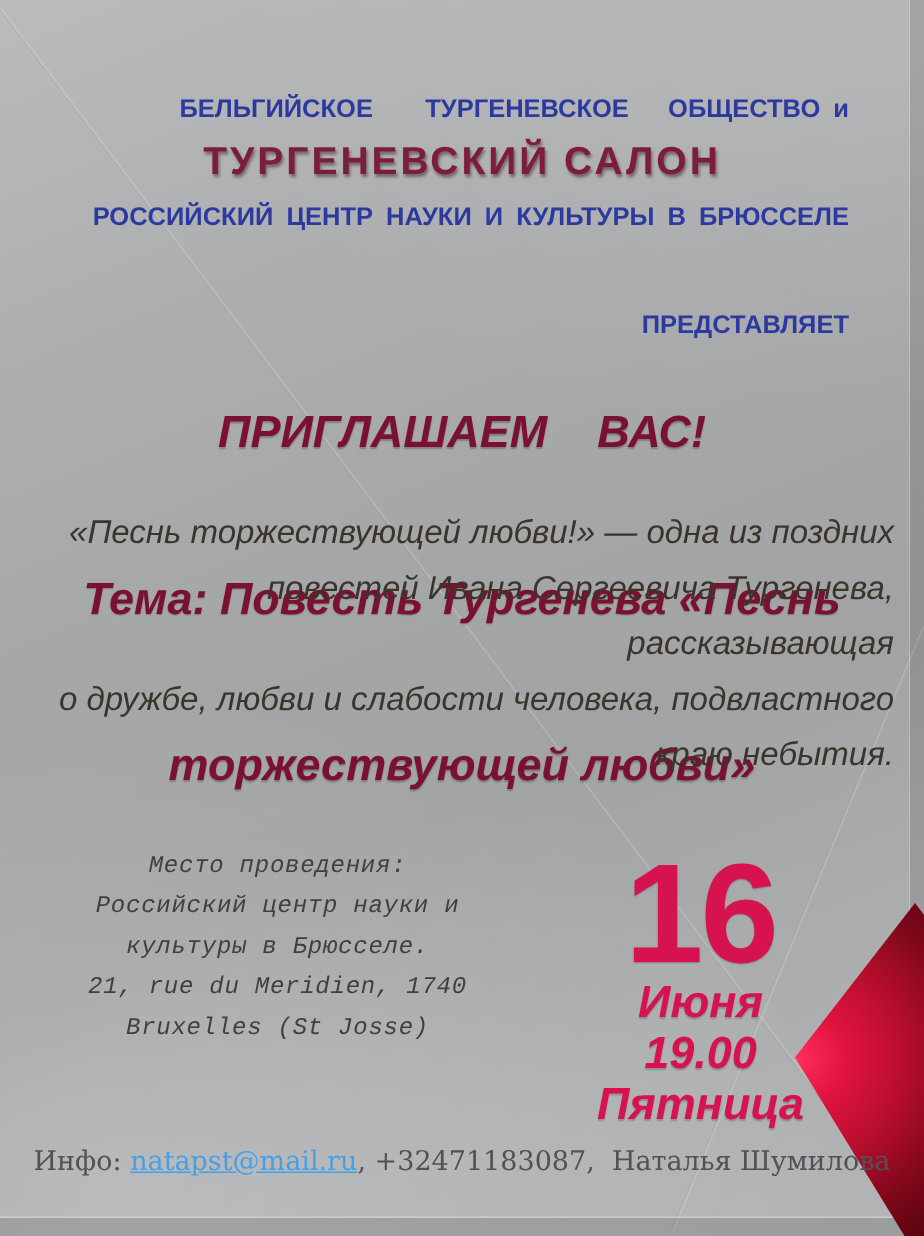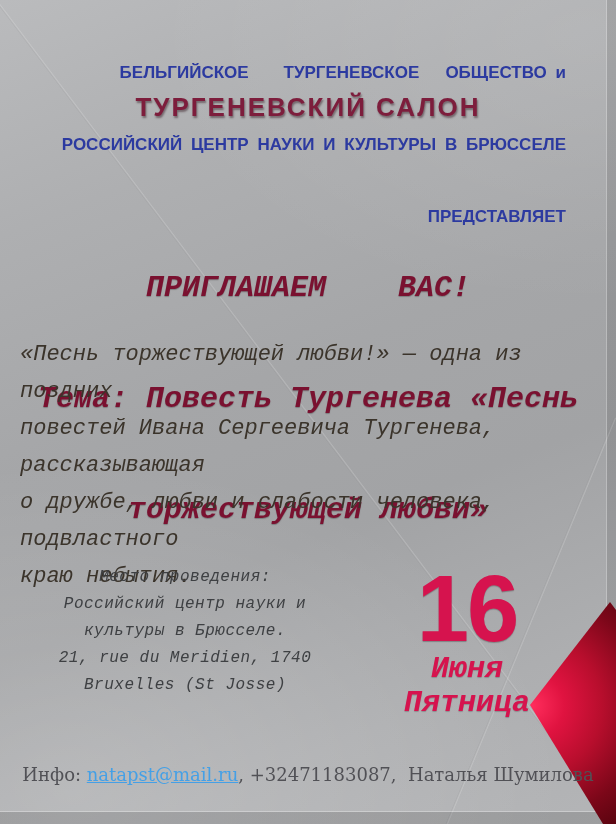--- a/index.html
+++ b/index.html
@@ -32,30 +32,30 @@
     position:absolute;left:50px;top:13px;width:516px;
     text-align:right;color:#2c3aa0;font-weight:bold;
     font-size:17px;line-height:24px;word-spacing:4px;white-space:pre-wrap;
   }
   .title{
     position:absolute;left:0;top:92px;width:616px;
     text-align:center;color:#7d1d3c;font-weight:bold;
     font-size:26px;letter-spacing:2px;
     text-shadow:1px 2px 2px rgba(40,10,20,.45);
   }
-  .script{font-family:Liberation Mono, monospace;font-style:italic;}
+  .script{font-family:Liberation Sans, sans-serif;font-style:italic;}
   .invite{
     position:absolute;left:0;top:196px;width:616px;
     text-align:center;color:#7a1130;font-weight:600;
     font-size:30px;line-height:37px;white-space:pre-wrap;
     text-shadow:0 1px 1px rgba(0,0,0,.25);
   }
   .descr{
     position:absolute;left:20px;top:336px;width:576px;
-    text-align:left;color:#3b342b;
+    text-align:right;color:#3b342b;
     font-size:22px;line-height:37px;
   }
   .venue{
     position:absolute;left:18px;top:564px;width:334px;
     text-align:center;color:#3e4043;
     font-style:italic;font-size:16px;line-height:27px;letter-spacing:.5px;font-family:Liberation Mono, monospace;
   }
   .date{
     position:absolute;left:392px;top:566px;width:150px;
     text-align:center;color:#d6134e;
@@ -111,18 +111,19 @@
     <div>Место проведения:</div>
     <div>Российский центр науки и</div>
     <div>культуры в Брюсселе.</div>
     <div>21, rue du Meridien, 1740</div>
     <div>Bruxelles (St Josse)</div>
   </div>
 
   <div class="date">
     <div class="day">16</div>
     <div class="sub script">Июня</div>
+    <div class="sub script">19.00</div>
     <div class="sub script">Пятница</div>
   </div>
 
   <div class="contact"><span>Инфо: </span><a>natapst@mail.ru</a><span>, +32471183087,  Наталья Шумилова</span></div>
 
 </div>
 
 </body></html>

